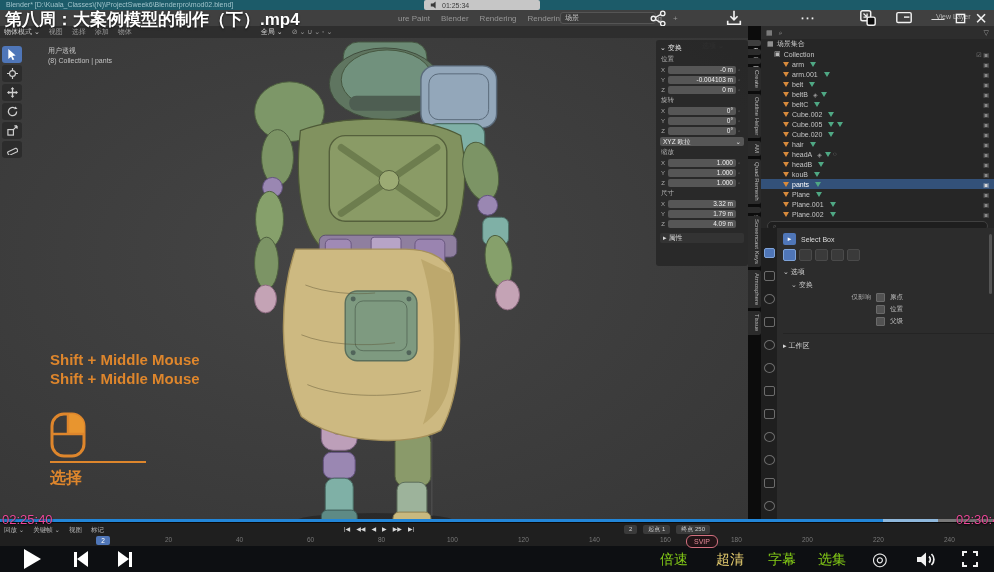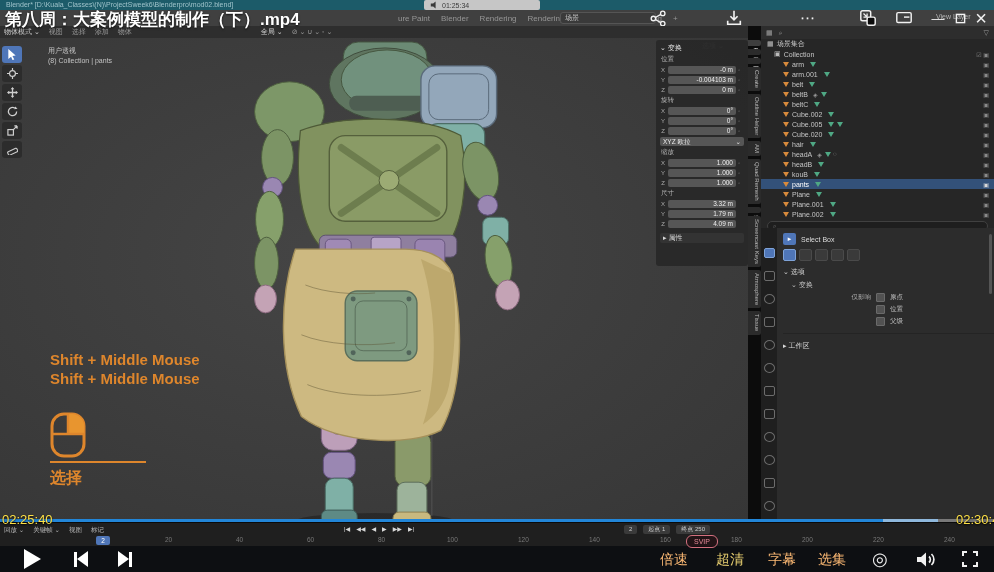--- a/index.html
+++ b/index.html
@@ -116,31 +116,31 @@
   .tlf{height:9px;background:#3a3a3a;border-radius:2px;font-size:6px;color:#ccc;line-height:9px;
        padding:0 5px;}
   .ticks{position:absolute;left:0;top:13px;width:994px;height:10px;}
   .ticks span{position:absolute;font-size:6.5px;color:#787878;}
   .playhead{position:absolute;left:96px;top:13px;width:14px;height:9px;background:#4f76b8;
             border-radius:2px;color:#fff;font-size:6.5px;text-align:center;line-height:9px;}
   
   .progress{left:0;top:519px;width:994px;height:3px;background:#787878;z-index:20;}
   .prog-played{position:absolute;left:0;top:0;height:3px;background:#2286d8;}
   .prog-buffer{position:absolute;top:0;height:3px;background:#8fb8dc;}
-  .tstamp{z-index:22;font-size:13px;color:#fde047;text-shadow:0 1px 2px #000;white-space:nowrap;}
+  .tstamp{z-index:22;font-size:13px;color:#ec4899;text-shadow:0 1px 2px #000;white-space:nowrap;}
   .controlbar{left:0;top:546px;width:994px;height:26px;background:#0d0f12;z-index:21;}
   .playtri{position:absolute;left:24px;top:3px;width:0;height:0;border-top:10px solid transparent;
            border-bottom:10px solid transparent;border-left:17px solid #fff;}
   .skip{position:absolute;top:5px;display:flex;align-items:center;color:#fff;}
   .skipbar{width:3px;height:15px;background:#fff;}
   .skiptri-l{width:0;height:0;border-top:8px solid transparent;border-bottom:8px solid transparent;
              border-right:11px solid #fff;}
   .skiptri-r{width:0;height:0;border-top:8px solid transparent;border-bottom:8px solid transparent;
              border-left:11px solid #fff;}
-  .cbtxt{position:absolute;top:5px;font-size:14px;color:#fdba74;white-space:nowrap;}
+  .cbtxt{position:absolute;top:5px;font-size:14px;color:#84cc16;white-space:nowrap;}
   .cbtxt.hq{color:#e8cf70;}
   .svip{position:absolute;left:686px;top:-11px;width:30px;height:11px;border:1px solid #d4707f;
         border-radius:6px;font-size:7px;color:#e88a99;text-align:center;line-height:11px;
         background:rgba(40,10,15,.5);z-index:23;}
   .target{position:absolute;left:872px;top:2px;font-size:18px;color:#f0f0f0;}
   .cicon{position:absolute;top:5px;color:#f0f0f0;}
 </style>
 </head>
 <body>
 

